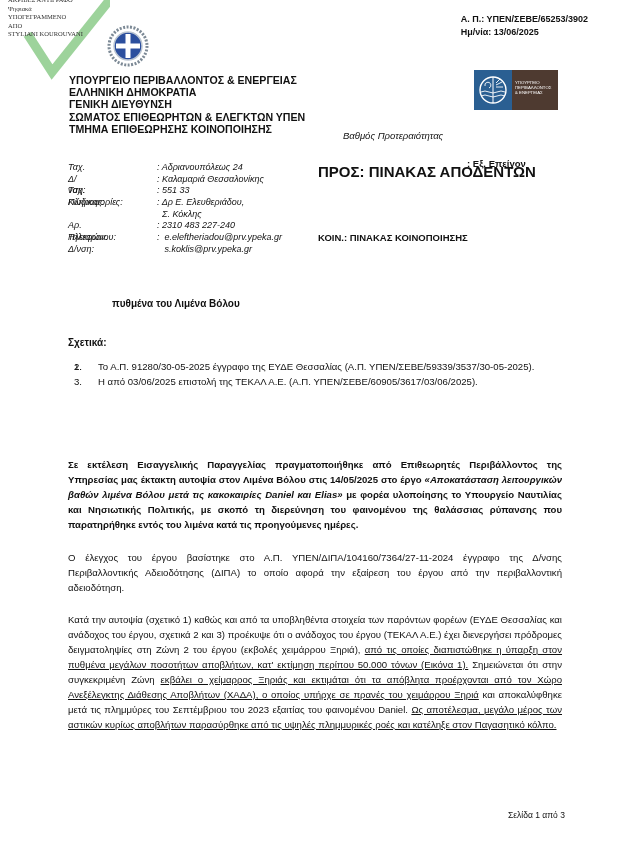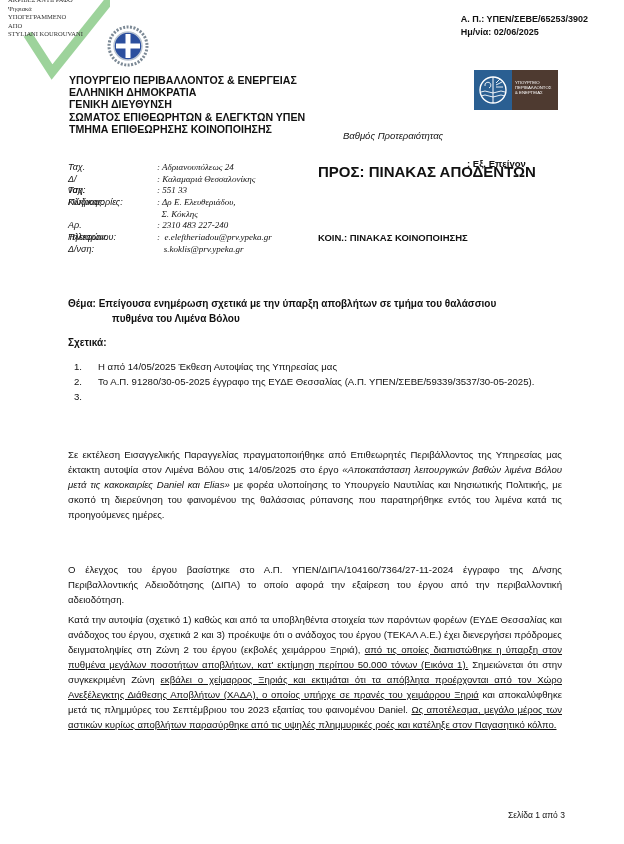--- a/index.html
+++ b/index.html
@@ -21,30 +21,30 @@
   .logo-left { width: 38px; height: 40px; background: #2a5f92; display:flex; align-items:center; justify-content:center; }
   .logo-right { flex: 1; background: #4e3a30; color: #fff; font-size: 4.3px; line-height: 5px; padding: 10px 0 0 3px; box-sizing: border-box; }
   .priority { left: 343px; top: 130px; font-size: 9.5px; text-align: right; }
   .priority .lbl { font-style: italic; }
   .priority .val { position: absolute; left: 124px; top: 0; white-space: nowrap; font-weight: bold; margin-top: 28px; }
   .pros { left: 318px; top: 163px; font-size: 15px; font-weight: bold; }
   .koin { left: 318px; top: 232px; font-size: 9.5px; font-weight: bold; }
   .contact { left: 68px; top: 162px; font-size: 9px; line-height: 11.7px; font-style: italic; }
   .contact .row { position: relative; height: 11.7px; }
   .contact .k { position: absolute; left: 0; }
-  .contact .v { position: absolute; left: 89px; white-space: nowrap; font-family: Liberation Serif, serif; }
+  .contact .v { position: absolute; left: 89px; white-space: nowrap; }
   .subject { left: 68px; top: 296px; width: 494px; font-size: 10px; font-weight: bold; line-height: 15px; }
   .subject .ind { padding-left: 44px; display: block; }
   .sxetika { left: 68px; top: 337px; font-size: 10px; font-weight: bold; }
   .refs { left: 74px; top: 359px; width: 488px; font-size: 9.6px; line-height: 15px; }
   .refs .item { position: relative; padding-left: 24px; }
   .refs .num { position: absolute; left: 0; }
   .para { left: 68px; width: 494px; font-size: 9.6px; line-height: 15px; text-align: justify; }
-  .p1 { top: 447px; }
-  .p2 { top: 550px; margin-top: 12px; }
+  .p1 { top: 457px; font-weight: bold; }
+  .p2 { top: 550px; }
   .p3 { top: 612px; }
   .u { text-decoration: underline; }
   .i { font-style: italic; }
   .footer { left: 508px; top: 810px; font-size: 8.5px; }
 </style>
 </head>
 <body>
 
 <div class="abs stamp">
   <svg class="stamp-check" width="110" height="90">
@@ -63,21 +63,21 @@
   <svg width="42" height="42" viewBox="0 0 42 42">
     <circle cx="21" cy="21" r="19" fill="none" stroke="#7d8a96" stroke-width="3" stroke-dasharray="2 1.5"></circle>
     <circle cx="21" cy="21" r="14" fill="#2c4f9e" stroke="#bcc6d2" stroke-width="1.5"></circle>
     <rect x="18.5" y="9" width="5" height="24" fill="#fff"></rect>
     <rect x="9" y="18.5" width="24" height="5" fill="#fff"></rect>
   </svg>
 </div>
 
 <div class="abs ref">
   <div>Α. Π.: ΥΠΕΝ/ΣΕΒΕ/65253/3902</div>
-  <div>Ημ/νία: 02/06/2025</div>
+  <div>Ημ/νία: 13/06/2025</div>
 </div>
 
 <div class="abs hdr">
   <div>ΥΠΟΥΡΓΕΙΟ ΠΕΡΙΒΑΛΛΟΝΤΟΣ &amp; ΕΝΕΡΓΕΙΑΣ</div>
   <div>ΕΛΛΗΝΙΚΗ ΔΗΜΟΚΡΑΤΙΑ</div>
   <div>ΓΕΝΙΚΗ ΔΙΕΥΘΥΝΣΗ</div>
   <div>ΣΩΜΑΤΟΣ ΕΠΙΘΕΩΡΗΤΩΝ &amp; ΕΛΕΓΚΤΩΝ ΥΠΕΝ</div>
   <div>ΤΜΗΜΑ ΕΠΙΘΕΩΡΗΣΗΣ ΚΟΙΝΟΠΟΙΗΣΗΣ</div>
 </div>
 
@@ -136,29 +136,28 @@
       <span class="k">Ηλεκτρον. Δ/νση:</span>
       <span class="v" style="white-space:pre">:  e.eleftheriadou@prv.ypeka.gr</span>
     </div>
   <div class="row">
       <span class="k"></span>
       <span class="v" style="white-space:pre">   s.koklis@prv.ypeka.gr</span>
     </div>
 </div>
 
 <div class="abs subject">
-  <span>Θέμα: Επείγουσα ενημέρωση σχετικά με την ύπαρξη αποβλήτων σε τμήμα του θαλάσσιου</span>
   <span class="ind">πυθμένα του Λιμένα Βόλου</span>
 </div>
 
 <div class="abs sxetika">Σχετικά:</div>
 <div class="abs refs">
-  <div class="item"><span class="num">1.</span><span>Η από 14/05/2025 Έκθεση Αυτοψίας της Υπηρεσίας μας</span></div>
+  <div class="item"><span class="num">1.</span></div>
   <div class="item"><span class="num">2.</span><span>Το Α.Π. 91280/30-05-2025 έγγραφο της ΕΥΔΕ Θεσσαλίας (Α.Π. ΥΠΕΝ/ΣΕΒΕ/59339/3537/30-05-2025).</span></div>
-  <div class="item"><span class="num">3.</span></div>
+  <div class="item"><span class="num">3.</span><span>Η από 03/06/2025 επιστολή της ΤΕΚΑΛ Α.Ε. (Α.Π. ΥΠΕΝ/ΣΕΒΕ/60905/3617/03/06/2025).</span></div>
 </div>
 
 <div class="abs para p1"><span>Σε εκτέλεση Εισαγγελικής Παραγγελίας πραγματοποιήθηκε από Επιθεωρητές Περιβάλλοντος της Υπηρεσίας μας έκτακτη αυτοψία στον Λιμένα Βόλου στις 14/05/2025 στο  έργο </span><span class="i">«Αποκατάσταση λειτουργικών βαθών λιμένα Βόλου μετά τις κακοκαιρίες Daniel και Elias»</span><span> με φορέα υλοποίησης το Υπουργείο Ναυτιλίας και Νησιωτικής Πολιτικής,  με σκοπό τη διερεύνηση του φαινομένου της θαλάσσιας ρύπανσης που παρατηρήθηκε εντός του λιμένα κατά τις προηγούμενες ημέρες.</span></div>
 
 <div class="abs para p2">Ο έλεγχος του έργου  βασίστηκε στο Α.Π. ΥΠΕΝ/ΔΙΠΑ/104160/7364/27-11-2024 έγγραφο της Δ/νσης Περιβαλλοντικής Αδειοδότησης (ΔΙΠΑ) το οποίο αφορά την εξαίρεση του έργου από την περιβαλλοντική αδειοδότηση.</div>
 
 <div class="abs para p3"><span>Κατά την αυτοψία (σχετικό 1) καθώς  και από τα υποβληθέντα στοιχεία των παρόντων φορέων (ΕΥΔΕ Θεσσαλίας και ανάδοχος του έργου, σχετικά 2 και 3) προέκυψε ότι ο ανάδοχος του έργου (ΤΕΚΑΛ Α.Ε.) έχει διενεργήσει πρόδρομες δειγματοληψίες στη Ζώνη 2 του έργου (εκβολές χειμάρρου Ξηριά), </span><span class="u">από τις οποίες διαπιστώθηκε η ύπαρξη στον πυθμένα μεγάλων ποσοτήτων αποβλήτων, κατ' εκτίμηση περίπου 50.000 τόνων (Εικόνα 1).</span><span> Σημειώνεται ότι στην συγκεκριμένη  Ζώνη </span><span class="u">εκβάλει ο χείμαρρος Ξηριάς και εκτιμάται ότι τα απόβλητα  προέρχονται από τον Χώρο Ανεξέλεγκτης Διάθεσης Αποβλήτων (ΧΑΔΑ), ο οποίος υπήρχε σε πρανές του χειμάρρου Ξηριά</span><span> και αποκαλύφθηκε μετά τις πλημμύρες του  Σεπτέμβριου του 2023 εξαιτίας του φαινομένου  Daniel. </span><span class="u">Ως αποτέλεσμα, μεγάλο μέρος των αστικών κυρίως αποβλήτων παρασύρθηκε από τις υψηλές πλημμυρικές ροές και κατέληξε στον Παγασητικό κόλπο.</span></div>
 
 <div class="abs footer">Σελίδα 1 από 3</div>
 

